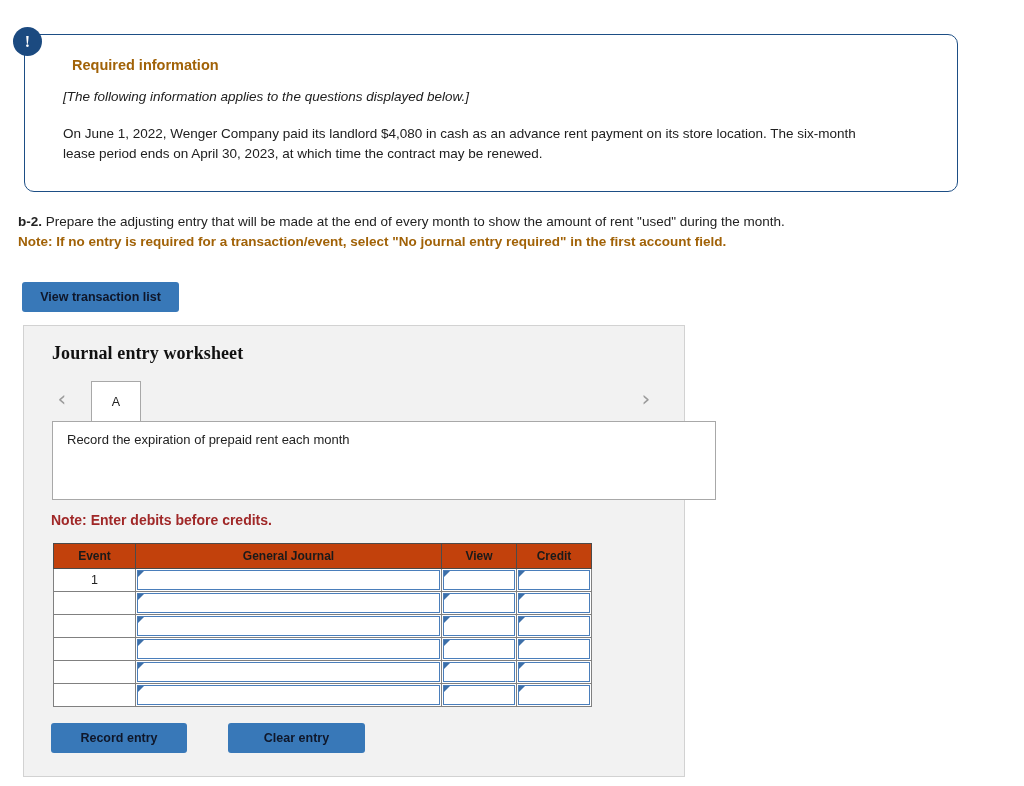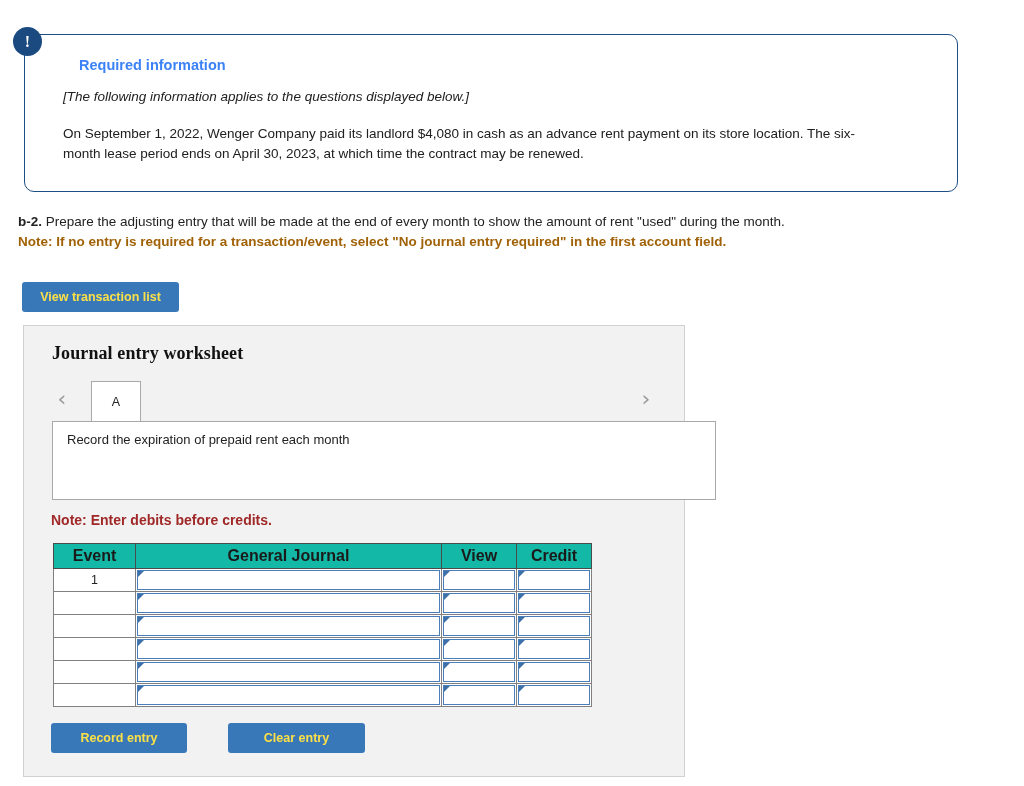--- a/index.html
+++ b/index.html
@@ -42,24 +42,24 @@
     font-size: 16px;
     line-height: 29px;
     text-align: center;
     z-index: 5;
     font-family: "Liberation Serif", serif;
   }
   .ri-inner {
     padding: 22px 34px 0 38px;
   }
   #ri-title {
-    color: #3b82f6;
+    color: #a16207;
     font-weight: bold;
     font-size: 14.5px;
-    margin: 0 0 16px 16px;
+    margin: 0 0 16px 9px;
   }
   #ri-subtitle {
     font-style: italic;
     font-size: 13.5px;
     color: #202020;
     margin: 0 0 20px 0;
   }
   #ri-body {
     font-size: 13.5px;
     line-height: 1.45;
@@ -88,21 +88,21 @@
     color: #a16207;
     font-weight: bold;
     font-size: 13.5px;
     line-height: 1.5;
   }
 
   
   .btn-blue {
     background: #3878b8;
     border: none;
-    color: #fde047;
+    color: #0f172a;
     font-weight: bold;
     font-size: 12.5px;
     font-family: "Liberation Sans", sans-serif;
     border-radius: 3px;
     cursor: pointer;
     text-align: center;
     padding: 0;
     line-height: normal;
     display: inline-flex;
     align-items: center;
@@ -209,23 +209,23 @@
   #journal-table {
     position: absolute;
     left: 29px;
     top: 217px;
     border-collapse: collapse;
     table-layout: fixed;
     width: 538px;
     background: #ffffff;
   }
   #journal-table th {
-    background: #14b8a6;
+    background: #c2410c;
     border: 1px solid #4b4b4b;
-    font-size: 16px;
+    font-size: 12px;
     font-weight: bold;
     color: #1a1a1a;
     height: 22px;
     text-align: center;
     font-family: "Liberation Sans", sans-serif;
   }
   #journal-table td {
     border: 1px solid #808080;
     height: 22px;
     padding: 0;
@@ -284,21 +284,21 @@
     height: 30px;
   }
 </style>
 </head>
 <body>
 
 <div id="required-info-box">
   <div class="ri-inner">
     <div id="ri-title">Required information</div>
     <div id="ri-subtitle">[The following information applies to the questions displayed below.]</div>
-    <div id="ri-body">On September 1, 2022, Wenger Company paid its landlord $4,080 in cash as an advance rent payment on its store location. The six-month lease period ends on April 30, 2023, at which time the contract may be renewed.</div>
+    <div id="ri-body">On June 1, 2022, Wenger Company paid its landlord $4,080 in cash as an advance rent payment on its store location. The six-month lease period ends on April 30, 2023, at which time the contract may be renewed.</div>
   </div>
 </div>
 <div id="alert-badge">!</div>
 
 <div id="question-block">
   <div id="question-line">
     <span id="question-label">b-2.</span><span> Prepare the adjusting entry that will be made at the end of every month to show the amount of rent "used" during the month.</span>
   </div>
   <span id="question-note">Note: If no entry is required for a transaction/event, select "No journal entry required" in the first account field.</span>
 </div>

